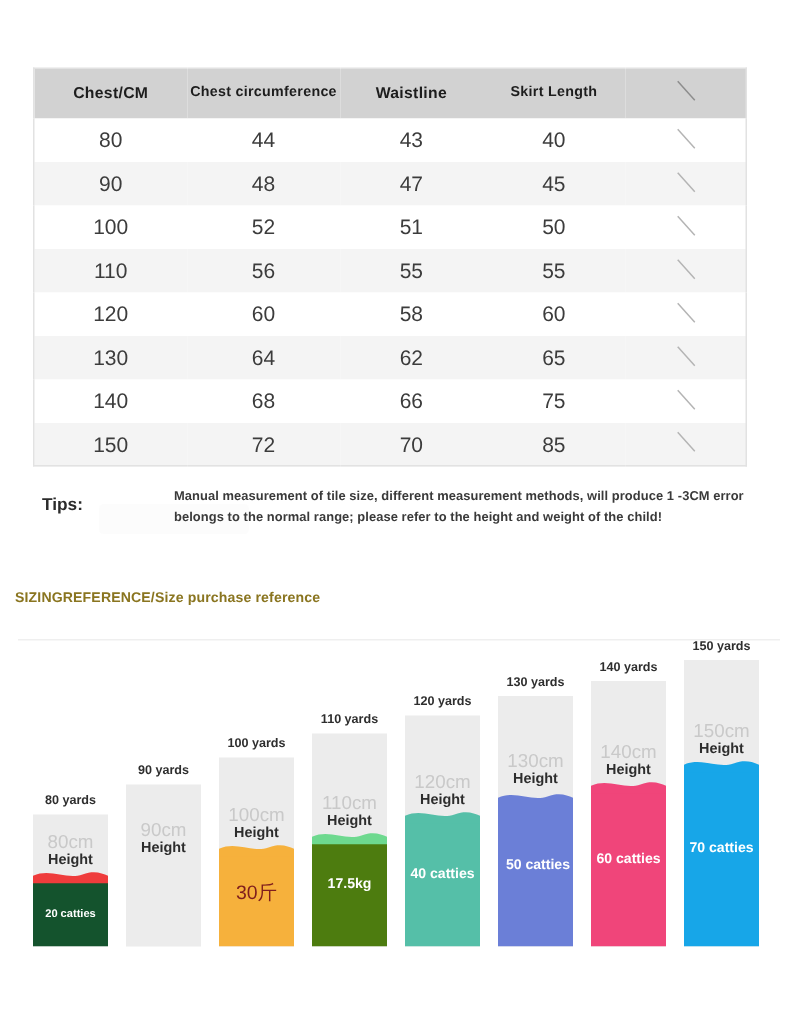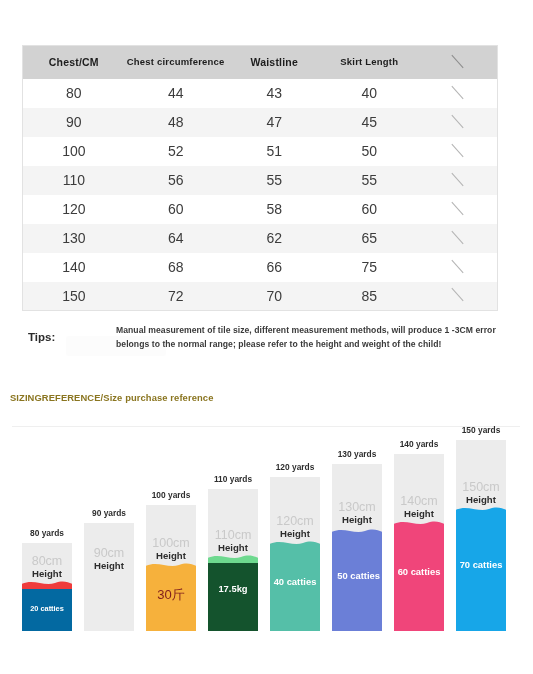--- a/index.html
+++ b/index.html
@@ -326,21 +326,21 @@
     <div class="tips-text">Manual measurement of tile size, different measurement methods, will produce 1 -3CM error belongs to the normal range; please refer to the height and weight of the child!</div>
   </div>
 
   <div class="section-heading" style="color: rgb(138, 117, 32);">SIZINGREFERENCE/Size purchase reference</div>
   <div class="divider"></div>
 
   <div class="chart">
       <div class="bar-group" style="left: 22px;">
         <div class="bar-caption">80 yards</div>
         <div class="bar" style="height: 88px;">
-          <div class="bar-fill" style="height: 44px; background: #0369a1;">
+          <div class="bar-fill" style="height: 44px; background: #14532d;">
             <svg class="wave" viewBox="0 0 50 12" preserveAspectRatio="none">
               <path d="M0,5 C12,-2 22,9 33,4 C41,0 46,3 50,5 L50,12 L0,12 Z" fill="#ef3c3c"></path>
             </svg>
             <div class="weight-label tiny" style="top: 17px;">20 catties</div>
           </div>
           <div class="bar-labels" style="bottom: 50px; position: absolute;">
             <div class="height-cm">80cm</div>
             <div class="height-word">Height</div>
           </div>
         </div>
@@ -365,21 +365,21 @@
           </div>
           <div class="bar-labels" style="bottom: 68px; position: absolute;">
             <div class="height-cm">100cm</div>
             <div class="height-word">Height</div>
           </div>
         </div>
       </div>
       <div class="bar-group" style="left: 208px;">
         <div class="bar-caption">110 yards</div>
         <div class="bar" style="height: 142px;">
-          <div class="bar-fill" style="height: 70px; background: #14532d;">
+          <div class="bar-fill" style="height: 70px; background: #4d7c0f;">
             <svg class="wave" viewBox="0 0 50 12" preserveAspectRatio="none">
               <path d="M0,5 C12,-2 22,9 33,4 C41,0 46,3 50,5 L50,12 L0,12 Z" fill="#6ed98f"></path>
             </svg>
             <div class="weight-label" style="top: 22px;">17.5kg</div>
           </div>
           <div class="bar-labels" style="bottom: 76px; position: absolute;">
             <div class="height-cm">110cm</div>
             <div class="height-word">Height</div>
           </div>
         </div>

